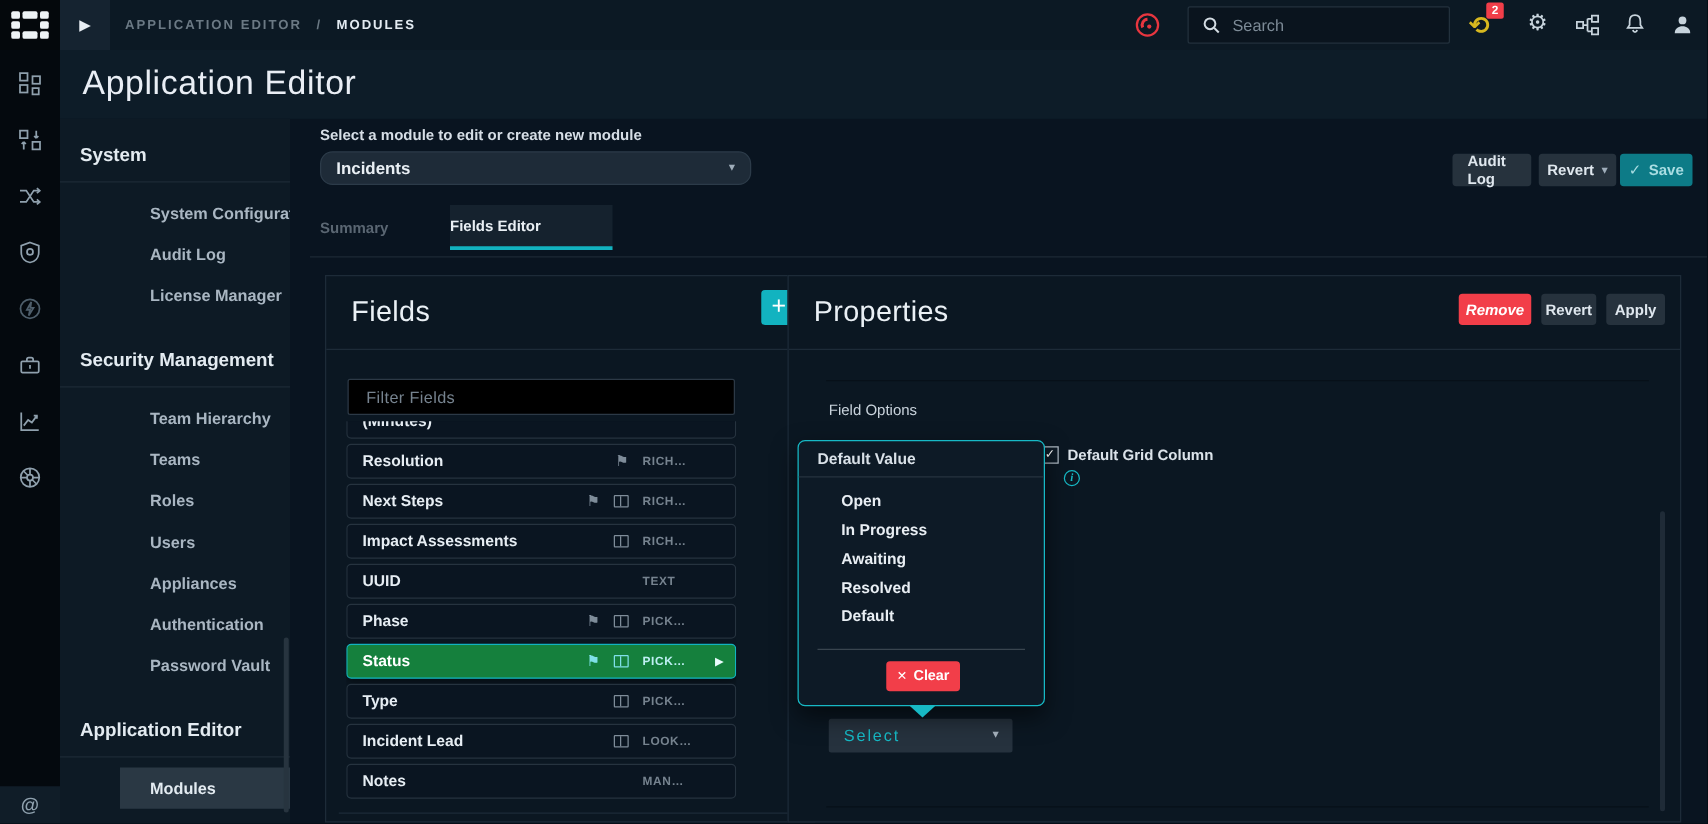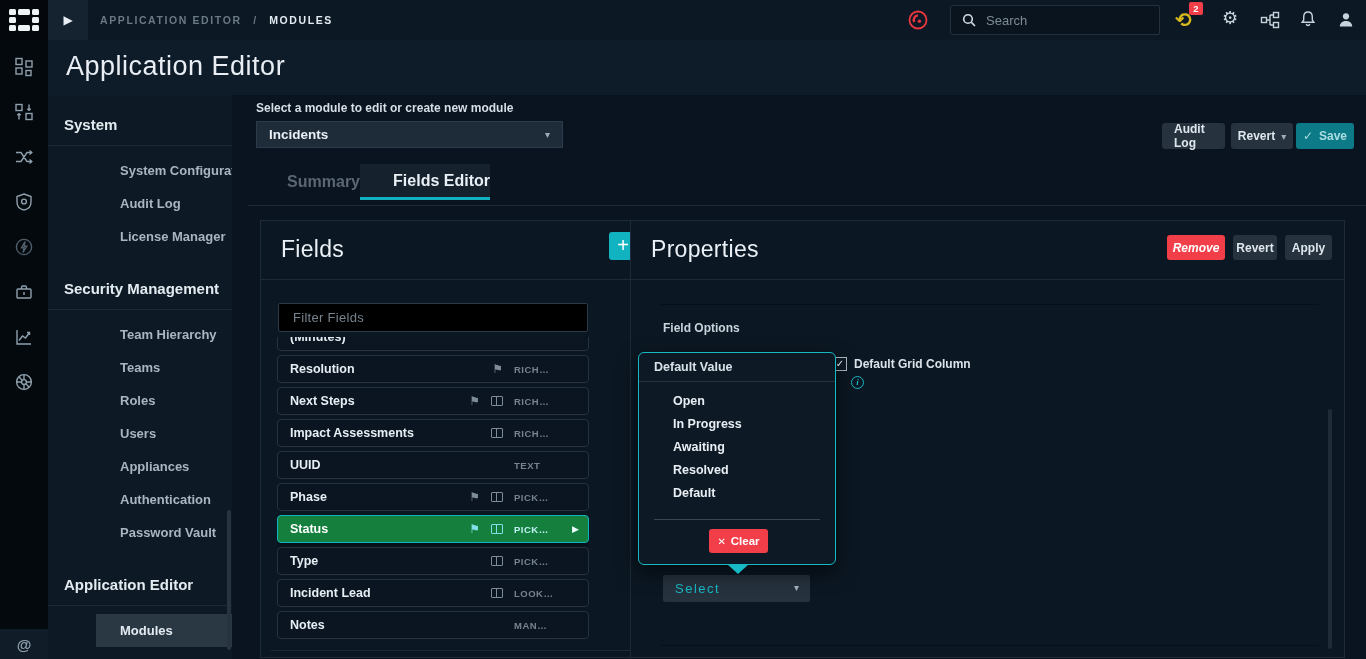--- a/index.html
+++ b/index.html
@@ -50,34 +50,34 @@
   .sb-head { font-size:15px; font-weight:bold; color:#e3ebf1; padding:15px 0 12px 16px; }
   .sb-div { height:1px; background:#1c2a36; }
   .sb-items { padding:8px 0 6px 0;margin-left:48px; }
   .sb-item { height:33px; line-height:33px; padding-left:24px; font-size:13px; font-weight:bold; color:#a9b6c2; cursor:pointer; white-space:nowrap; }
   .sb-item.active { background:#2a3844; color:#e3ebf1; }
   .sb-sec { margin-top:6px; }
   .sb-scroll { position:absolute; right:1px; top:415px; width:4px; height:140px; background:#27343f; border-radius:2px; }
   
   .content { position:absolute; left:248px; top:95px; width:1118px; height:564px; }
   .mod-label { position:absolute; left:8px; top:6px; font-size:12px; font-weight:bold; color:#d6dee6; }
-  .mod-select { position:absolute; left:8px; top:26px; width:307px; height:27px; background:#1e2b38; border:1px solid #2c3b49; border-radius:0; cursor:pointer; }
+  .mod-select { position:absolute; left:8px; top:26px; width:345px; height:27px; background:#1e2b38; border:1px solid #2c3b49; border-radius:10px; cursor:pointer; }
   .mod-select .val { position:absolute; left:12px; top:5px; font-size:13.5px; font-weight:bold; color:#e9eff4; }
   .caret { color:#9fadba; font-size:10px; }
   .mod-select .caret { position:absolute; right:12px; top:7px; }
   .btn { position:absolute; height:26px; border-radius:3px; font-size:12px; font-weight:bold; display:flex; align-items:center; justify-content:center; cursor:pointer; padding:0 12px; }
   .btn.gray { background:#26323d; color:#dfe7ee; }
   .btn.teal { background:#0d7b87; color:#a9dde2; }
   .btn.red  { background:#f23e49; color:#ffffff; }
   .audit-btn { left:914px; top:28px; width:63px; }
   .revert-btn { left:983px; top:28px; width:62px; }
   .revert-btn .caret { margin-left:6px; }
   .save-btn { left:1048px; top:28px; width:58px; }
   .save-btn .chk { margin-right:6px; font-size:12px; }
-  .tab { position:absolute; top:69px; height:36px; display:flex; align-items:center; justify-content:flex-end; font-size:16px; font-weight:bold; cursor:pointer; }
+  .tab { position:absolute; top:69px; height:36px; display:flex; align-items:center; justify-content:flex-start; font-size:12px; font-weight:bold; cursor:pointer; }
   .tab.summary { left:8px; width:104px; color:#5a6672; }
   .tab.active { left:112px; width:130px; background:#15222e; color:#e9eff4; border-bottom:3px solid #12b3c0; }
   .tab-rule { position:absolute; left:0; top:110px; width:1118px; height:1px; background:#1c2935; }
   
   .panel { position:absolute; top:125px; background:#0b1722; border:1px solid #1d2b38; }
   .fields-panel { left:12px; width:392px; height:438px;padding-left:21px; }
   .props-panel { left:382px; width:715px; height:438px; }
   .panel-head { position:absolute; left:0; top:0; right:0; height:59px; border-bottom:1px solid #1d2b38; }
   .panel-title { position:absolute; left:20px; top:15px; font-size:23px; font-weight:400; color:#eaf0f5; letter-spacing:.3px; }
   .plus-btn { position:absolute; right:14px; top:11px; width:28px; height:28px; background:#12b3c0; border-radius:3px; color:#fff; font-size:20px; line-height:26px; text-align:center; cursor:pointer; }
@@ -103,21 +103,21 @@
   .sel-arrow { position:absolute; right:9px; top:9px; color:#eafcfd; font-size:9px; line-height:1; }
   .f-scroll { position:absolute; right:2px; top:262px; width:5px; height:58px; background:#3a4854; border-radius:3px; }
   .panel-bottom-rule { position:absolute; left:10px; right:10px; bottom:6px; height:1px; background:#1d2b38; }
   
   .pp-remove { left:536px; top:14px; width:58px; height:25px;font-style:italic; }
   .pp-revert { left:602px; top:14px; width:44px; height:25px; }
   .pp-apply  { left:654px; top:14px; width:47px; height:25px; }
   .p-rule { position:absolute; left:30px; width:658px; height:1px; background:#071019; }
   .p-rule.r1 { top:83px; }
   .p-rule.r2 { top:424px; }
-  .field-options { position:absolute; left:32px; top:100px; font-size:12px; font-weight:bold; color:#c9d3dc; }
+  .field-options { position:absolute; left:32px; top:100px; font-size:12px; font-weight:normal; color:#c9d3dc; }
   .gc-check { position:absolute; left:202px; top:136px; width:14px; height:14px; border:1px solid #aeb9c4; background:#0d1a25; color:#fff; font-size:10px; line-height:12px; text-align:center; cursor:pointer; }
   .gc-label { position:absolute; left:223px; top:136px; font-size:12px; font-weight:bold; color:#dbe3ea; }
   .info-ic { position:absolute; left:220px; top:155px; width:13px; height:13px; border:1px solid #17b9c5; border-radius:50%; color:#17b9c5; font-family:"Liberation Serif","DejaVu Serif",serif; font-style:italic; font-weight:bold; font-size:9px; line-height:11px; text-align:center; cursor:pointer; }
   .popup { position:absolute; left:7px; top:131px; width:198px; height:213px; background:#0d1a26; border:1px solid #17b9c5; border-radius:6px; z-index:5; box-shadow:0 8px 20px rgba(0,0,0,.55); }
   .popup::after { content:""; position:absolute; left:88px; bottom:-10px; width:0; height:0; border-left:11px solid transparent; border-right:11px solid transparent; border-top:10px solid #17b9c5; }
   .popup-head { height:29px; line-height:29px; padding-left:15px; font-size:12.5px; font-weight:bold; color:#d9e1e8; border-bottom:1px solid #26333f; }
   .popts { padding-top:8px; }
   .popt { height:23px; line-height:23px; padding-left:34px; font-size:12.5px; font-weight:bold; color:#e8eef3; cursor:pointer; }
   .popup-div { position:absolute; left:15px; right:15px; top:166px; height:1px; background:#39454f; }
   .clear-btn { position:absolute; left:70px; top:176px; width:59px; height:24px; background:#f23e49; border-radius:3px; color:#fff; font-size:11.5px; font-weight:bold; display:flex; align-items:center; justify-content:center; gap:5px; cursor:pointer; }

